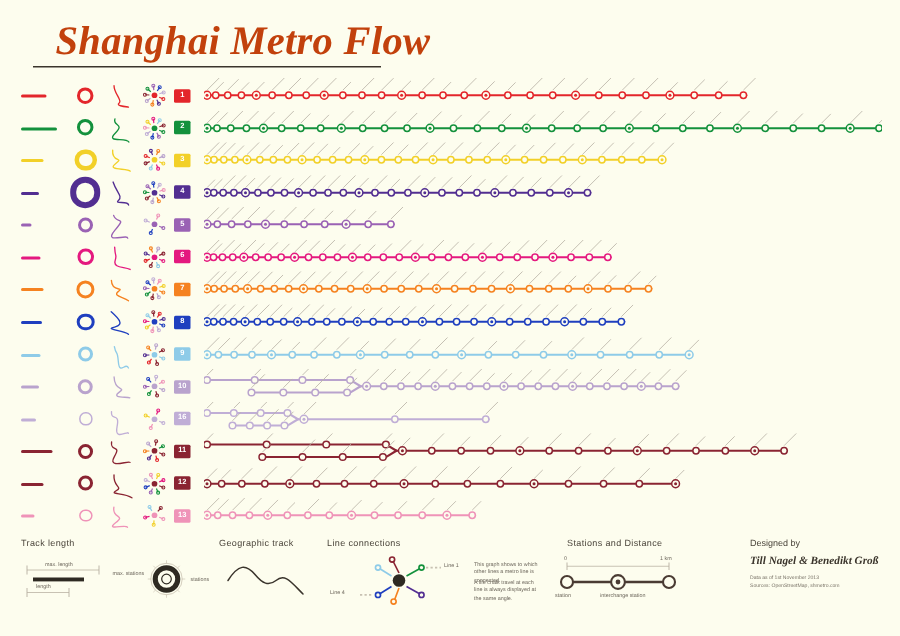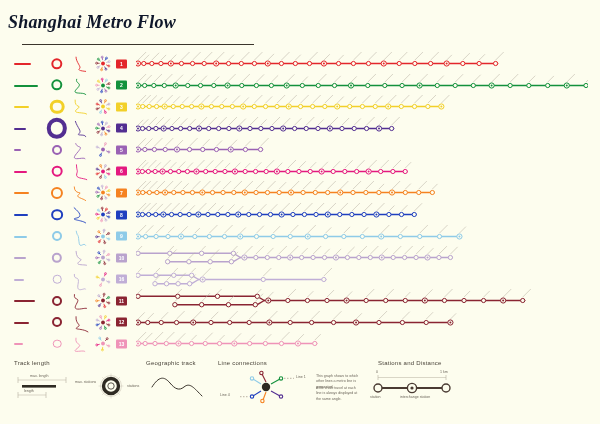--- a/index.html
+++ b/index.html
@@ -7,25 +7,25 @@
     width:600px;height:424px;overflow:hidden;
     background:#fdfdee;
     font-family:"Liberation Sans", sans-serif;
     color:#3a342c;
     position:relative;
   }
   #poster{position:absolute;inset:0;}
 
   
   .title{
-    position:absolute;left:8px;top:12px;
+    position:absolute;left:37px;top:12px;
     font-family:"Liberation Serif", serif;
     font-style:italic;font-weight:bold;
-    font-size:18px;letter-spacing:.2px;
-    color:#0f172a;white-space:nowrap;
+    font-size:27px;letter-spacing:.2px;
+    color:#c2410c;white-space:nowrap;
   }
   .title-rule{
     position:absolute;left:22px;top:44px;width:232px;height:1px;
     background:#3b352c;
   }
 
   
   .rows{position:absolute;left:0;top:52px;width:600px;height:302px;}
   .row{position:absolute;left:0;width:600px;height:23px;}
 
@@ -1480,15 +1480,21 @@
           <circle cx="44" cy="15" r="4.6" fill="#fdfdee" stroke="#4a3b33" stroke-width="1.4"></circle>
           <circle cx="44" cy="15" r="1.6" fill="#4a3b33"></circle>
         </svg>
         <div class="lg-t" style="position:absolute;top:-3px;left:8px;">0</div>
         <div class="lg-t" style="position:absolute;top:-3px;left:72px;">1 km</div>
         <div class="lg-t" style="position:absolute;top:22px;left:2px;">station</div>
         <div class="lg-t" style="position:absolute;top:22px;left:32px;">interchange station</div>
       </div>
     </div>
 
+    <div class="lg lg6">
+      <div class="cred-h">Designed by</div>
+      <div class="cred-n">Till Nagel &amp; Benedikt Groß</div>
+      <div class="cred-s">Data as of 1st November 2013</div>
+      <div class="cred-s" style="margin-top:0;">Sources: OpenStreetMap, shmetro.com</div>
+    </div>
 
   </div>
 </div>
 
 </body></html>

